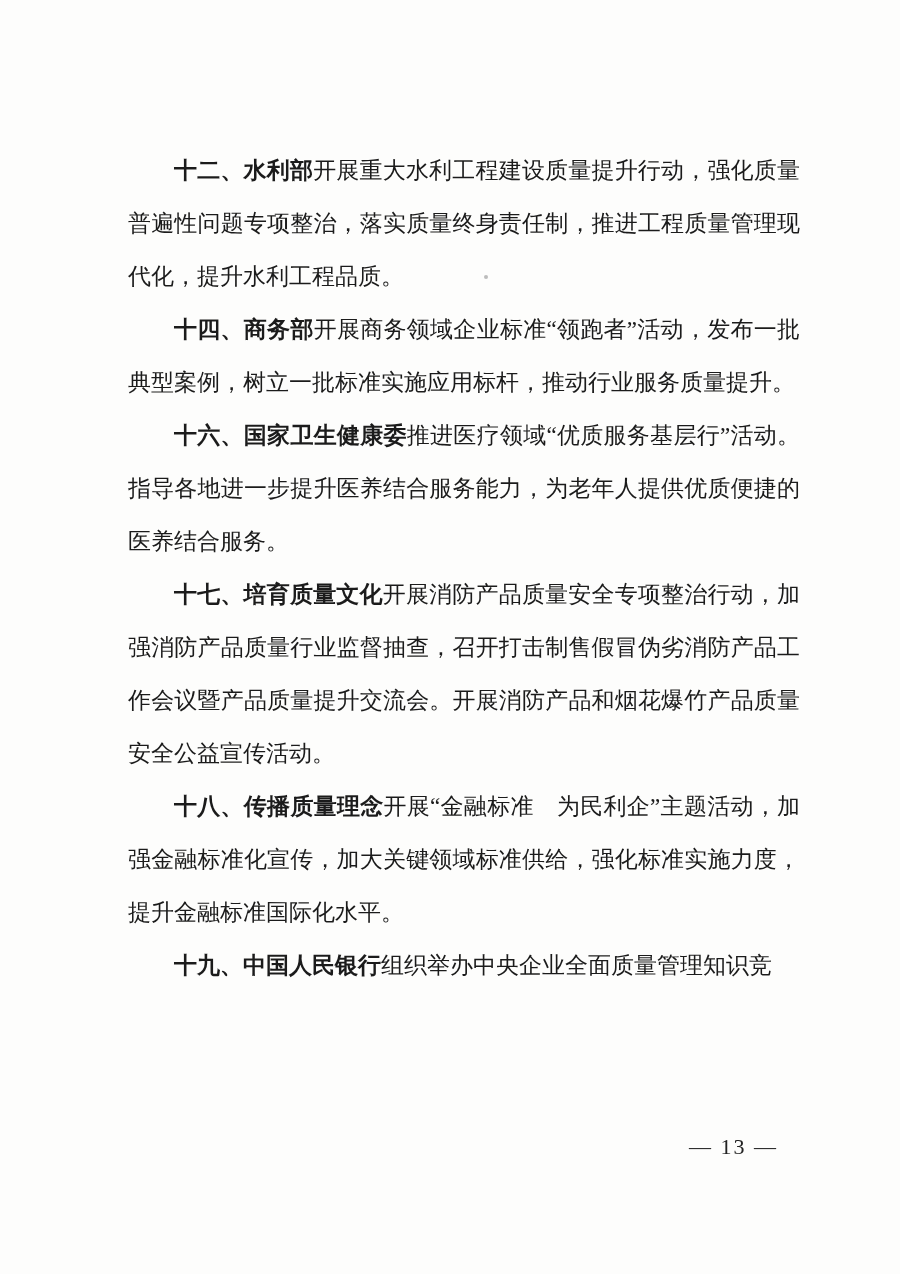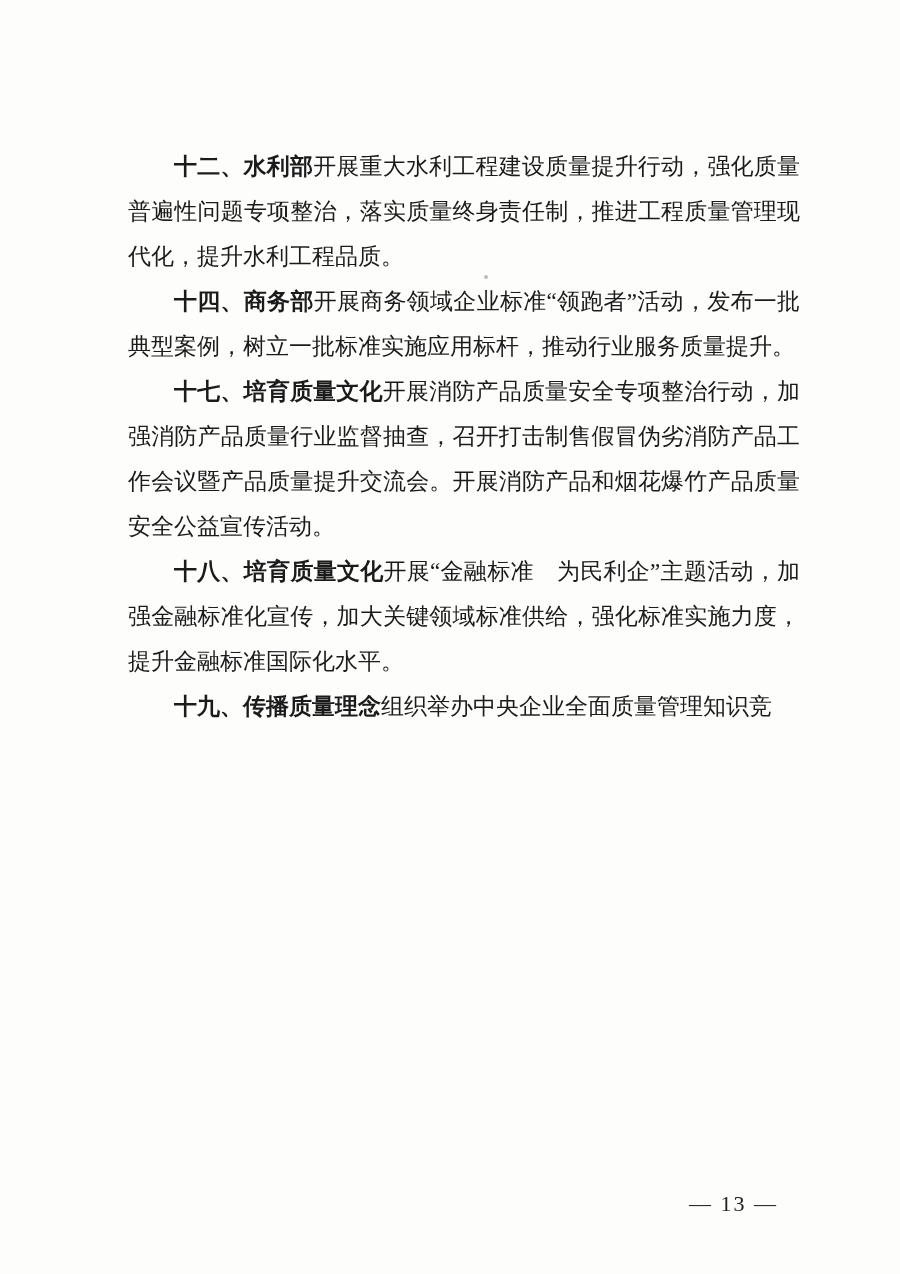--- a/index.html
+++ b/index.html
@@ -22,32 +22,32 @@
   }
   .content {
     position: absolute;
     left: 128px;
     top: 144px;
     width: 672px;
   }
   .para {
     margin: 0;
     font-size: 23px;
-    line-height: 45px;
+    line-height: 53px;
     text-align: justify;
     text-justify: inter-ideograph;
     text-indent: 2em;
     word-break: break-all;
   }
   .lead {
     font-weight: bold;
   }
   .footer {
     position: absolute;
-    top: 1189px;
+    top: 1132px;
     right: 122px;
     font-size: 22px;
     line-height: 30px;
     letter-spacing: 2px;
     color: #222;
   }
   .speck {
     position: absolute;
     left: 484px;
     top: 275px;
@@ -63,25 +63,26 @@
 
 <div class="page">
   <div class="content">
 
     <p class="para"><span class="lead">十二、水利部</span><span>开展重大水利工程建设质量提升行动，强化质量普遍性问题专项整治，落实质量终身责任制，推进工程质量管理现代化，提升水利工程品质。</span></p>
 
 
     <p class="para"><span class="lead">十四、商务部</span><span>开展商务领域企业标准“领跑者”活动，发布一批典型案例，树立一批标准实施应用标杆，推动行业服务质量提升。</span></p>
 
 
+    <p class="para"><span class="lead">十六、国家卫生健康委</span><span>推进医疗领域“优质服务基层行”活动。指导各地进一步提升医养结合服务能力，为老年人提供优质便捷的医养结合服务。</span></p>
 
     <p class="para"><span class="lead">十七、培育质量文化</span><span>开展消防产品质量安全专项整治行动，加强消防产品质量行业监督抽查，召开打击制售假冒伪劣消防产品工作会议暨产品质量提升交流会。开展消防产品和烟花爆竹产品质量安全公益宣传活动。</span></p>
 
-    <p class="para"><span class="lead">十八、培育质量文化</span><span>开展“金融标准　为民利企”主题活动，加强金融标准化宣传，加大关键领域标准供给，强化标准实施力度，提升金融标准国际化水平。</span></p>
+    <p class="para"><span class="lead">十八、传播质量理念</span><span>开展“金融标准　为民利企”主题活动，加强金融标准化宣传，加大关键领域标准供给，强化标准实施力度，提升金融标准国际化水平。</span></p>
 
-    <p class="para"><span class="lead">十九、传播质量理念</span><span>组织举办中央企业全面质量管理知识竞</span></p>
+    <p class="para"><span class="lead">十九、中国人民银行</span><span>组织举办中央企业全面质量管理知识竞</span></p>
 
   </div>
 
   <div class="speck"></div>
 
   <div class="footer">— 13 —</div>
 </div>
 
 </body></html>

